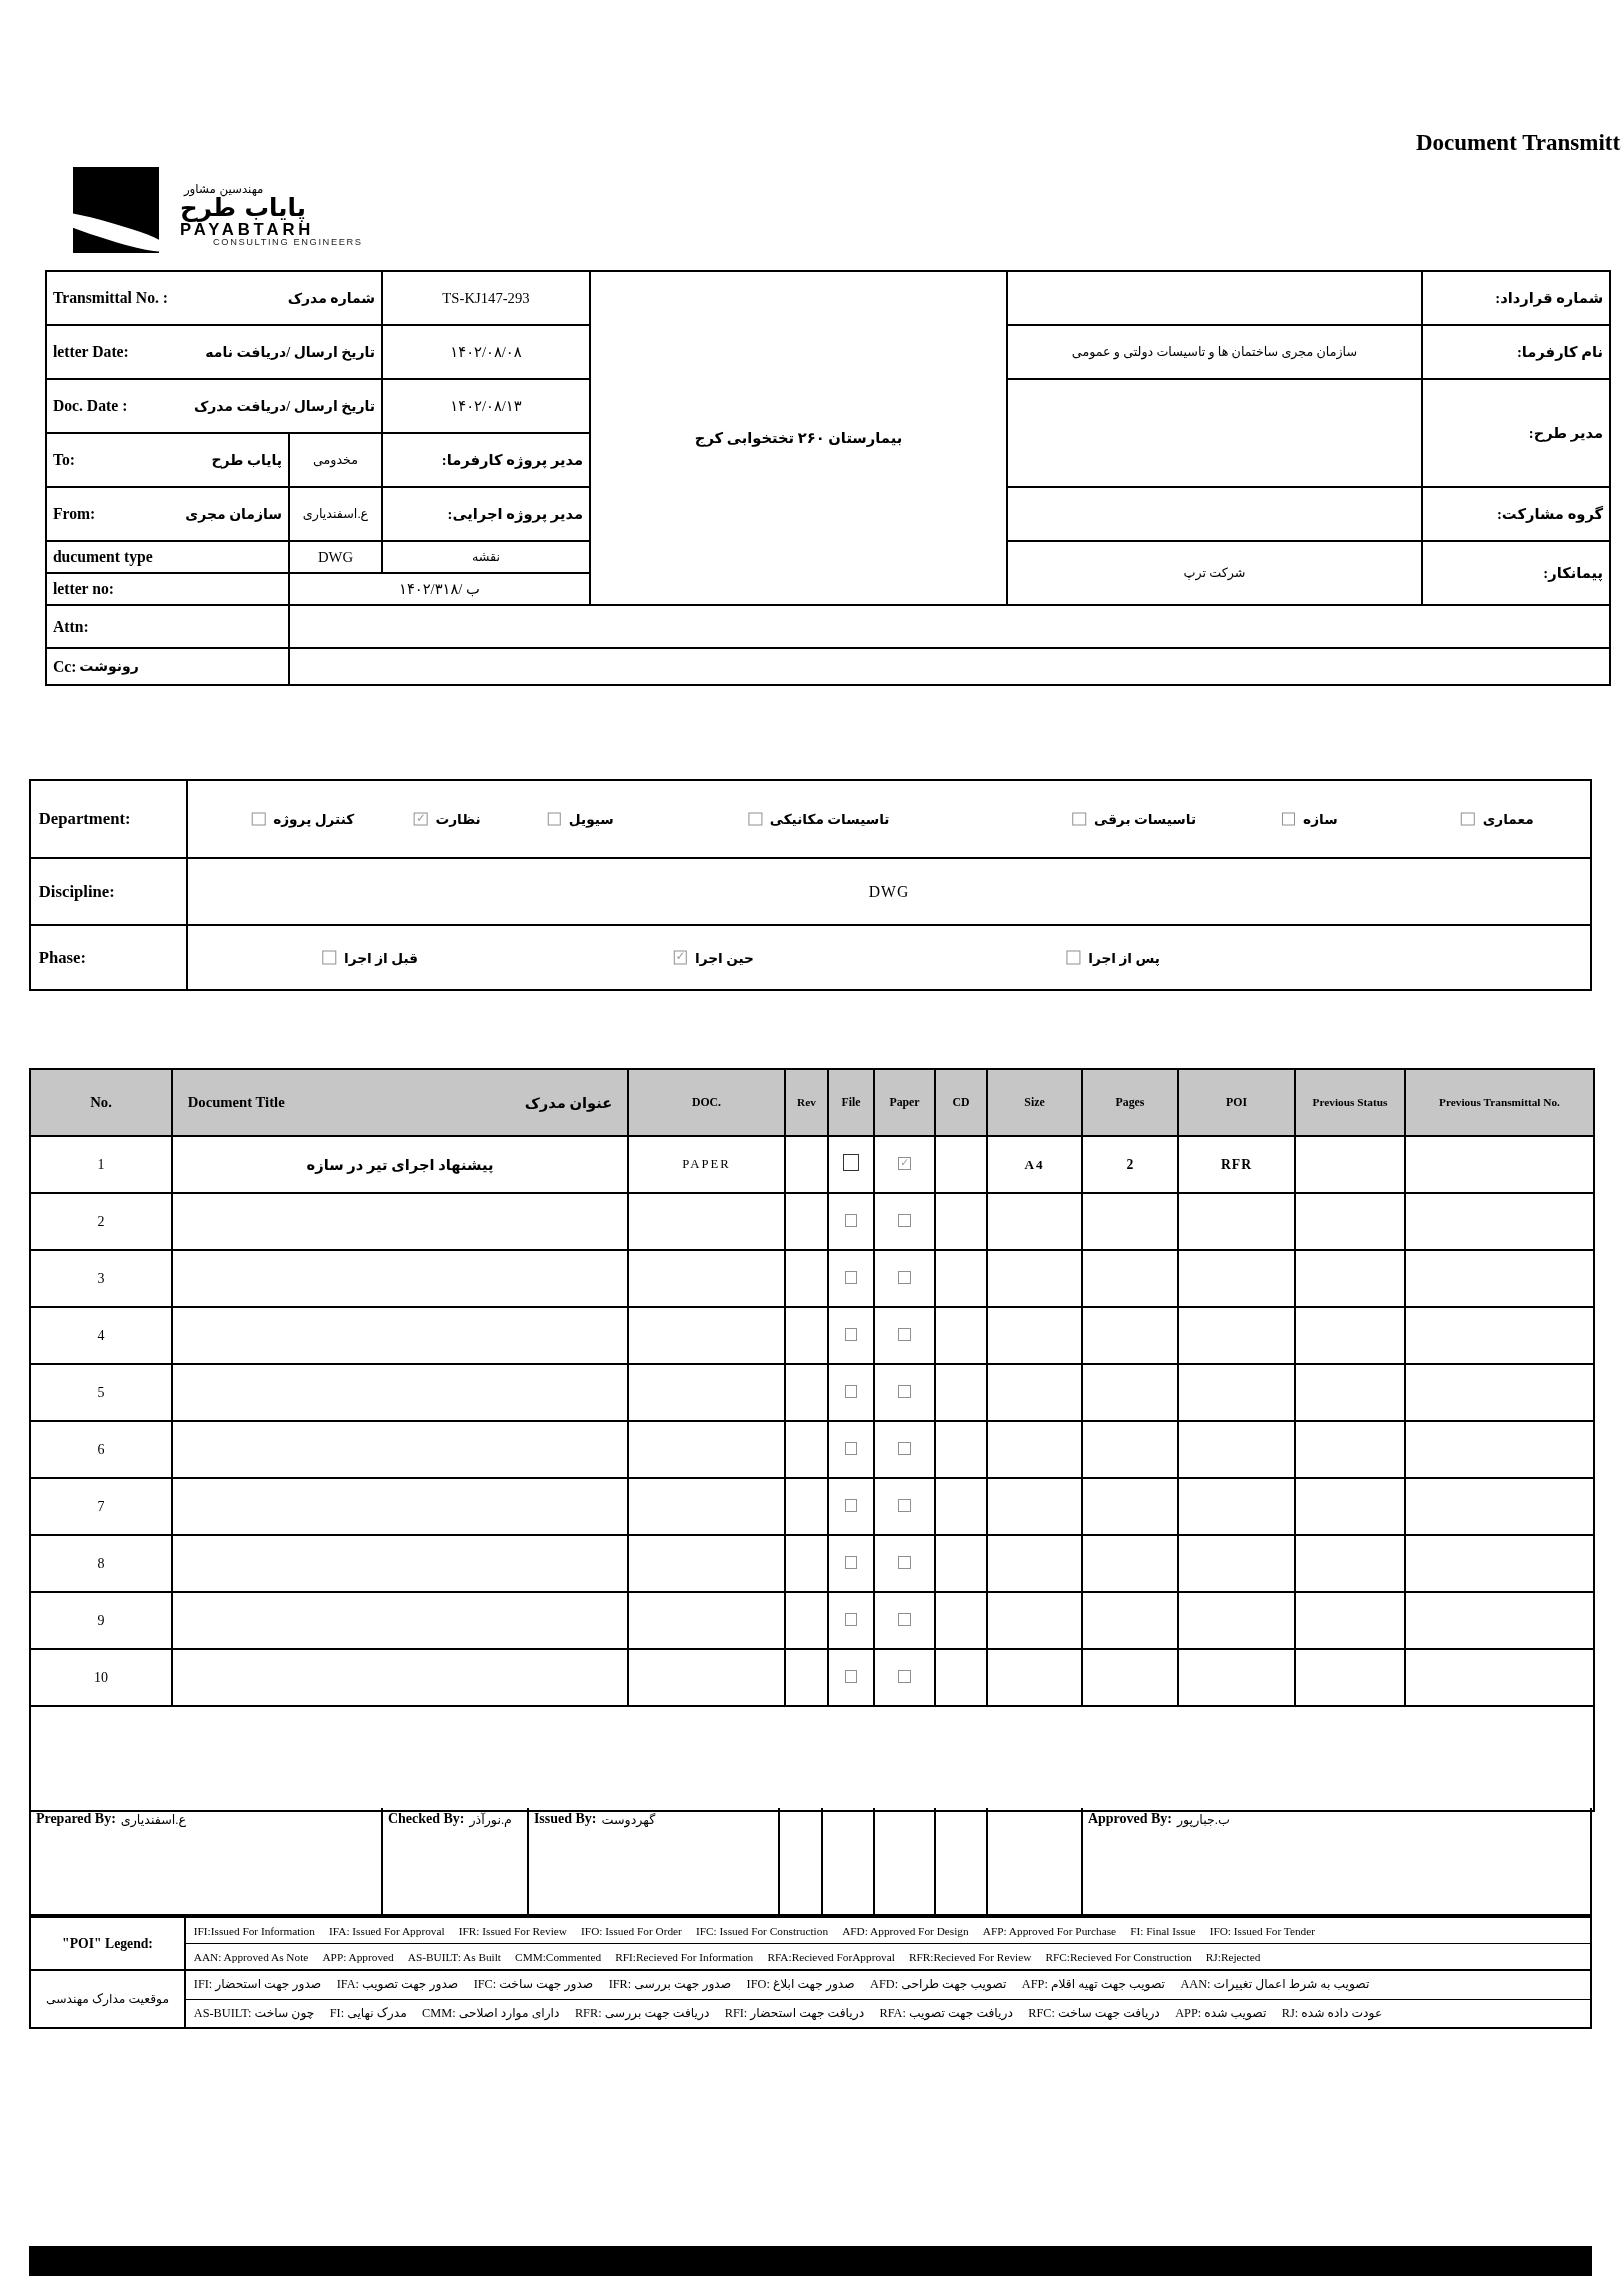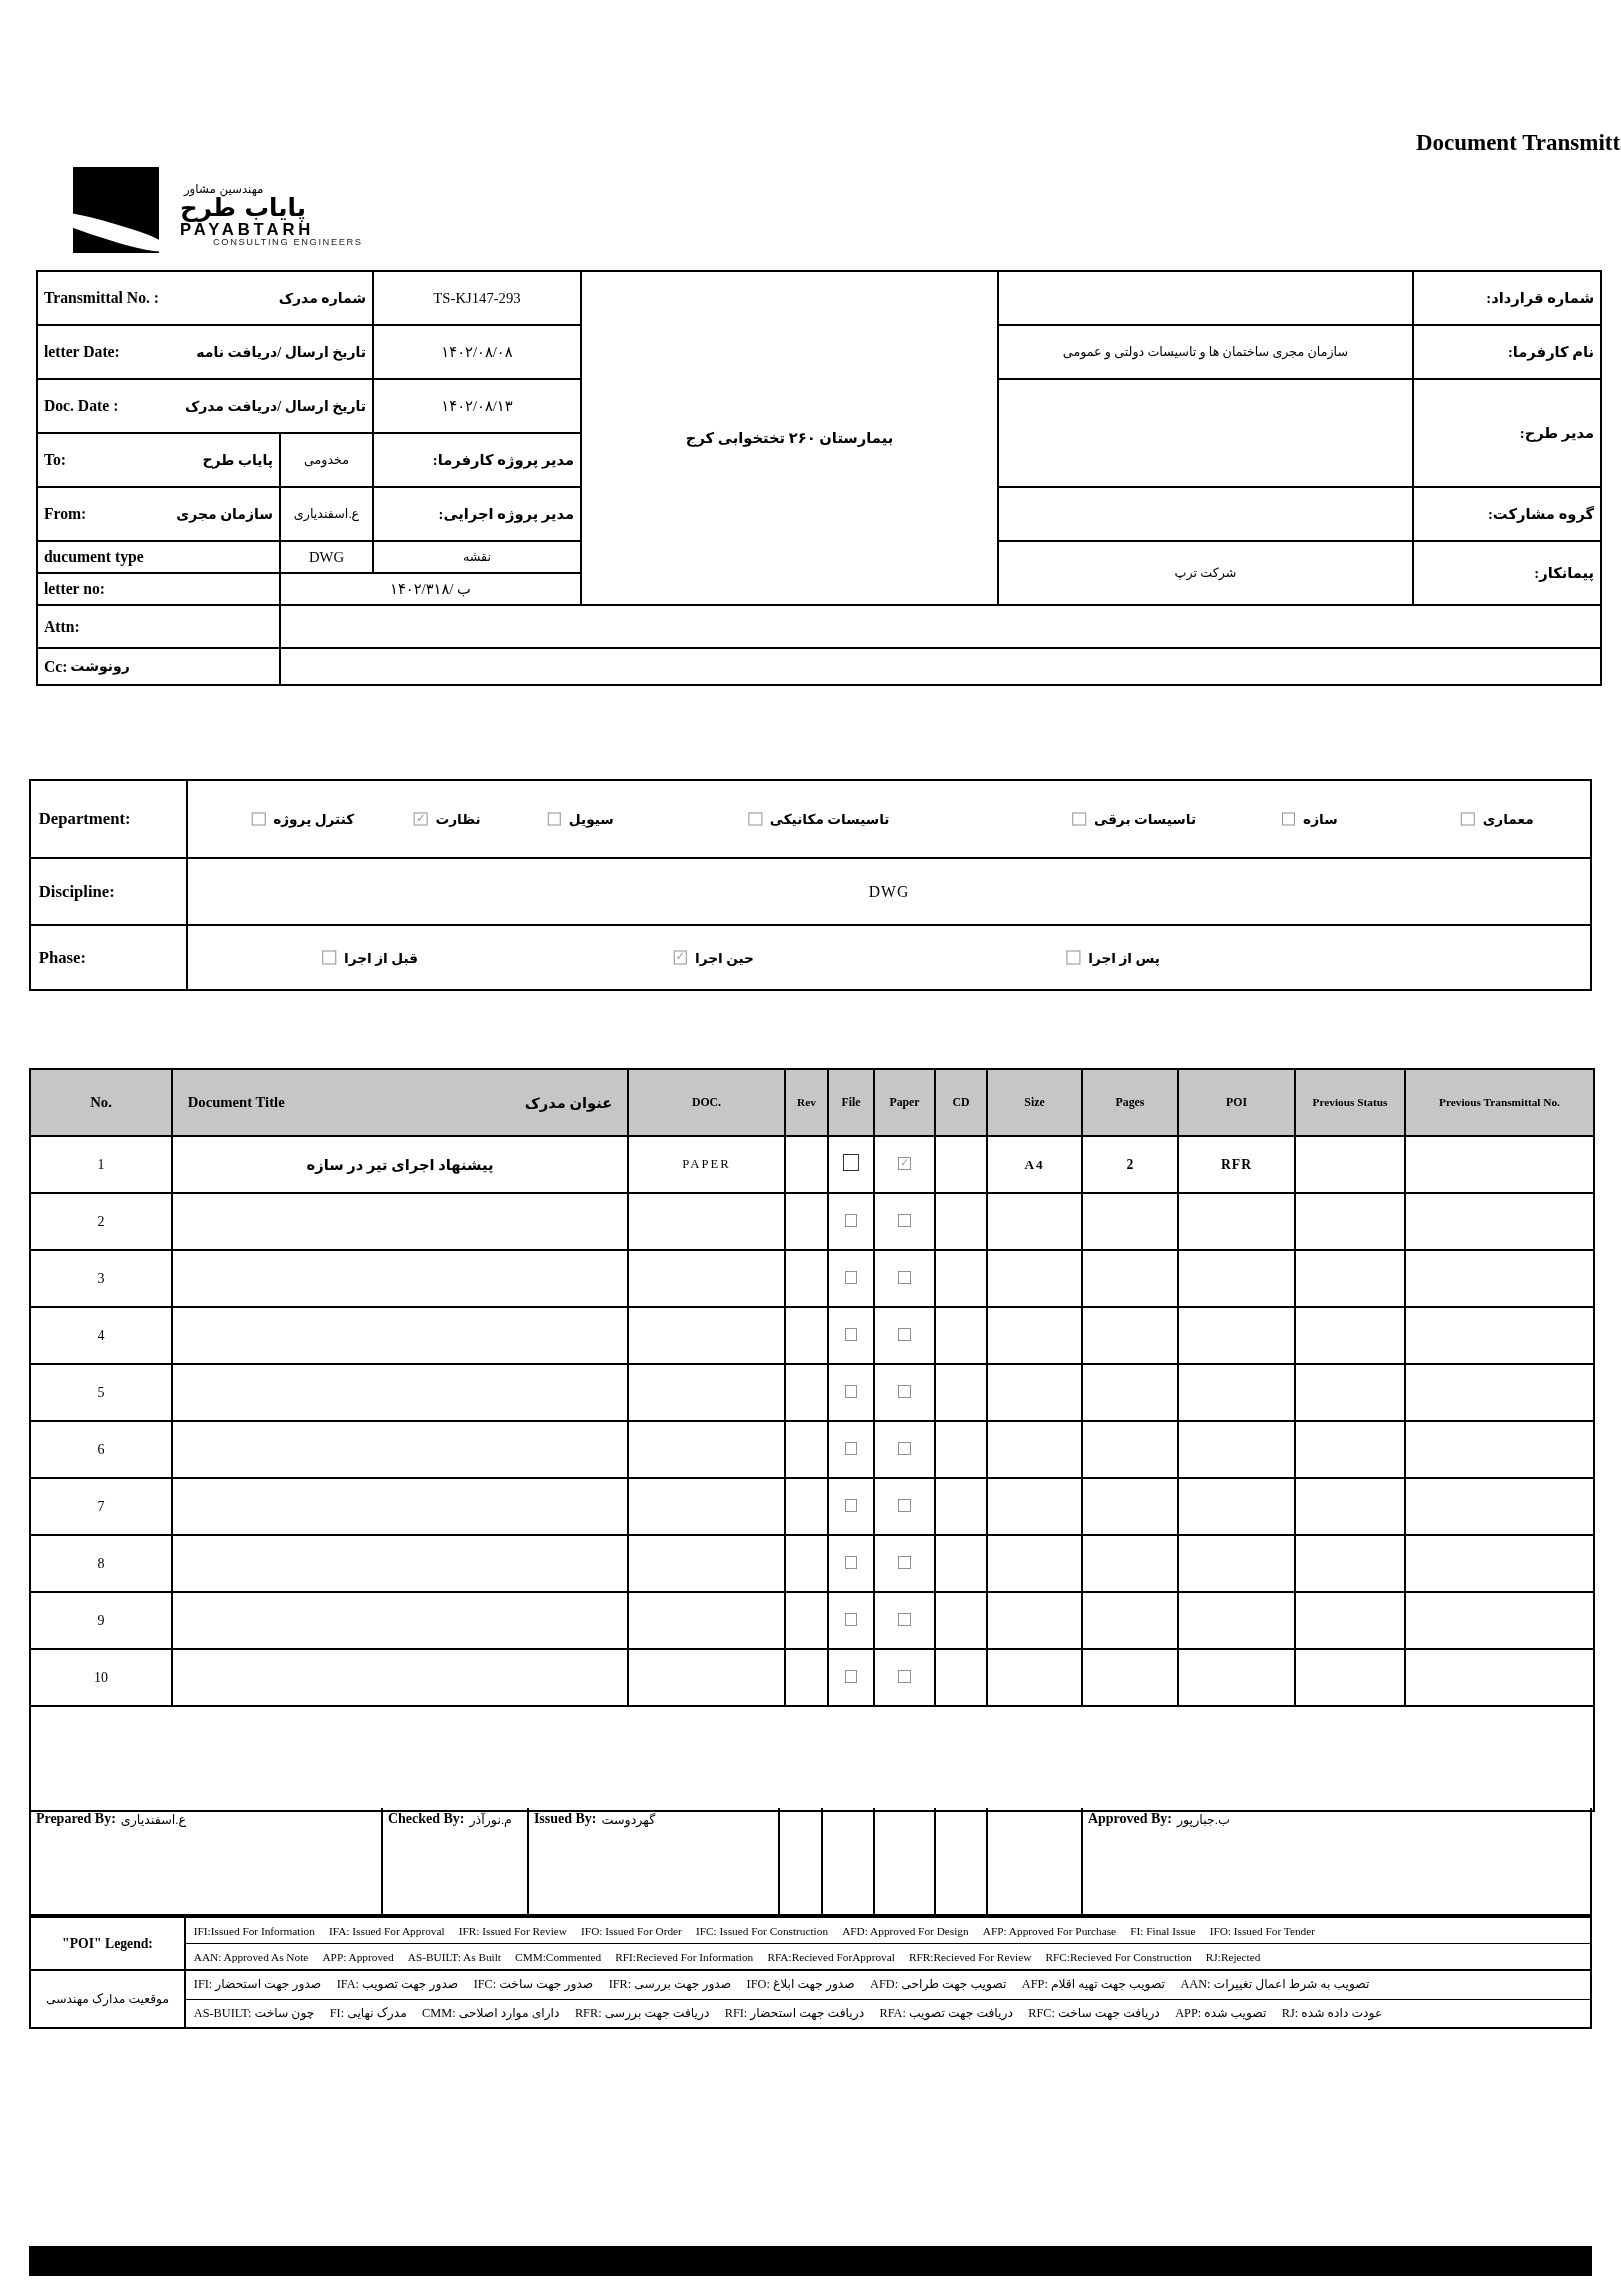--- a/index.html
+++ b/index.html
@@ -15,21 +15,21 @@
   .logo-en{font-size:16.7px;font-weight:bold;letter-spacing:3.9px;font-family:"Liberation Sans","DejaVu Sans",sans-serif;}
   .logo-en-sub{font-size:9.3px;letter-spacing:1.6px;padding-left:33px;font-family:"Liberation Sans","DejaVu Sans",sans-serif;color:#222;}
   
   .page-title{top:130px;left:17px;width:100%;text-align:right;font-size:23px;font-weight:bold;}
   
   .fa{direction:rtl;unicode-bidi:isolate;text-align:center;}
   .ltr{direction:ltr;unicode-bidi:isolate;}
   table{border-collapse:collapse;table-layout:fixed;}
   td{overflow:hidden;}
   
-  .info-table{top:270px;left:36px;width:1563px;border:2.9px solid #000;}
+  .info-table{top:270px;left:45px;width:1563px;border:2.9px solid #000;}
   .info-table td{border:2px solid #000;vertical-align:middle;padding:2px 5.9px;font-size:14.7px;}
   .lr{display:flex;justify-content:space-between;align-items:center;gap:3.9px;}
   .en-lbl{font-weight:bold;font-size:15.7px;white-space:nowrap;}
   .fa-lbl{font-weight:bold;font-size:14px;direction:rtl;unicode-bidi:isolate;}
   .val{text-align:center;font-size:13.7px;border-radius:27px;}
   .fa-right{text-align:right;font-weight:bold;font-size:14.7px;direction:rtl;}
   .center-cell{text-align:center;font-weight:bold;font-size:14.7px;}
   .inline-lbl{display:flex;align-items:center;gap:2.9px;}
   
   .dept{top:779px;left:29px;width:1563px;border:2.9px solid #000;box-sizing:border-box;}

